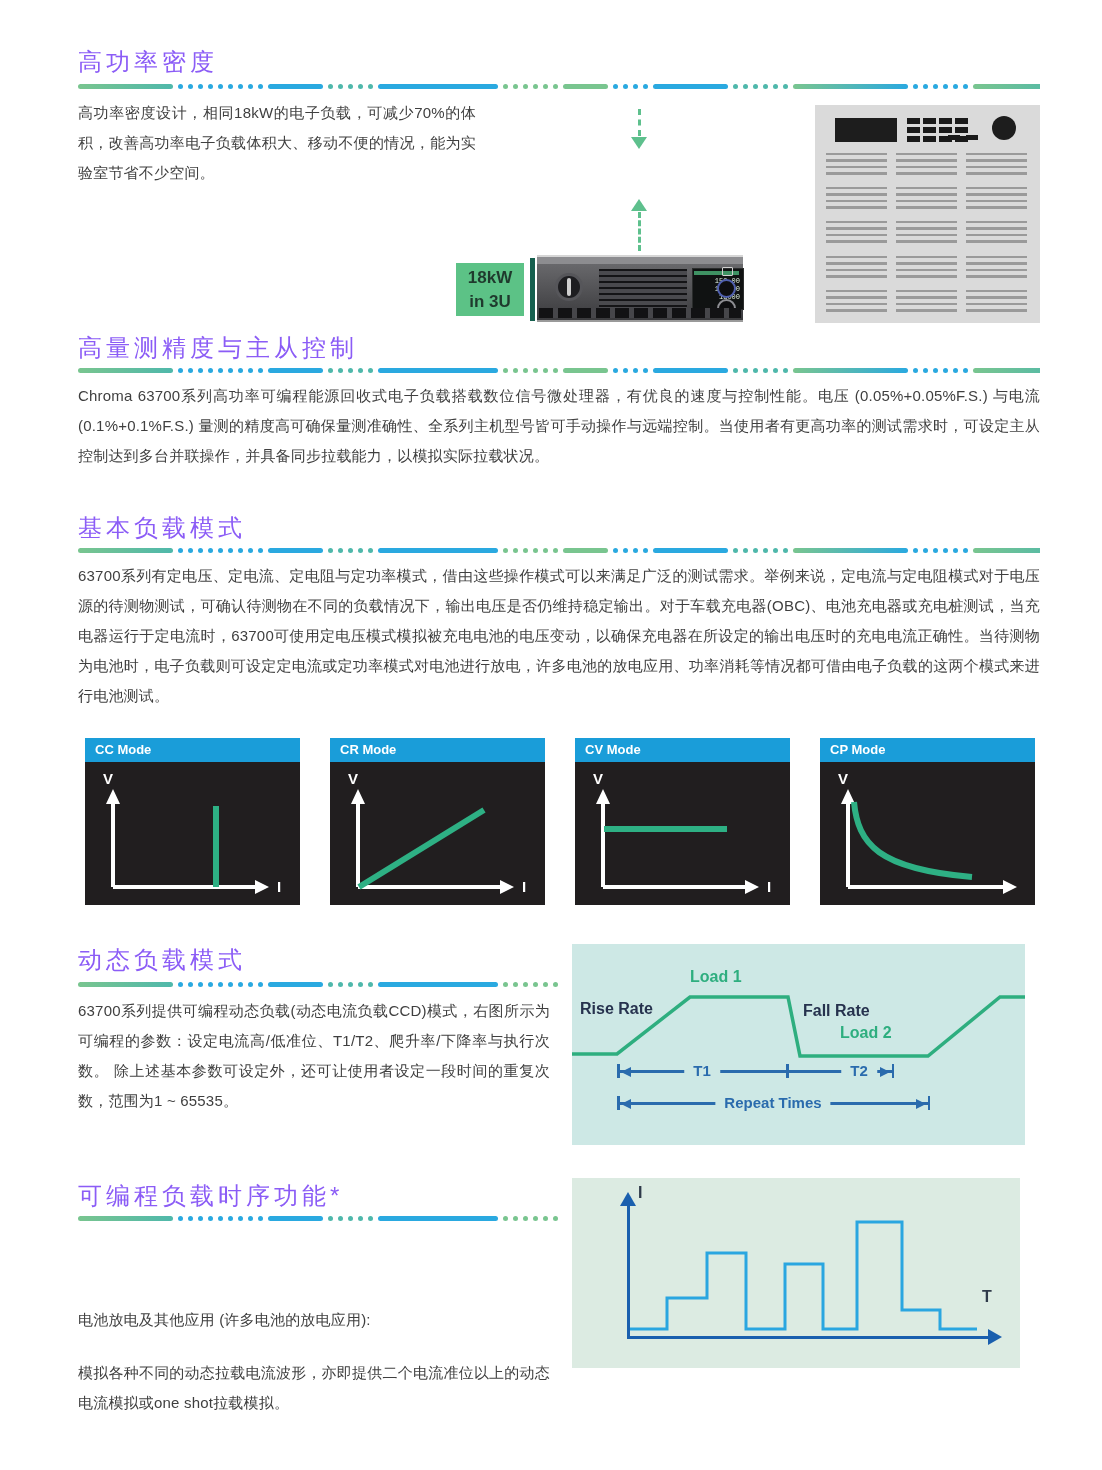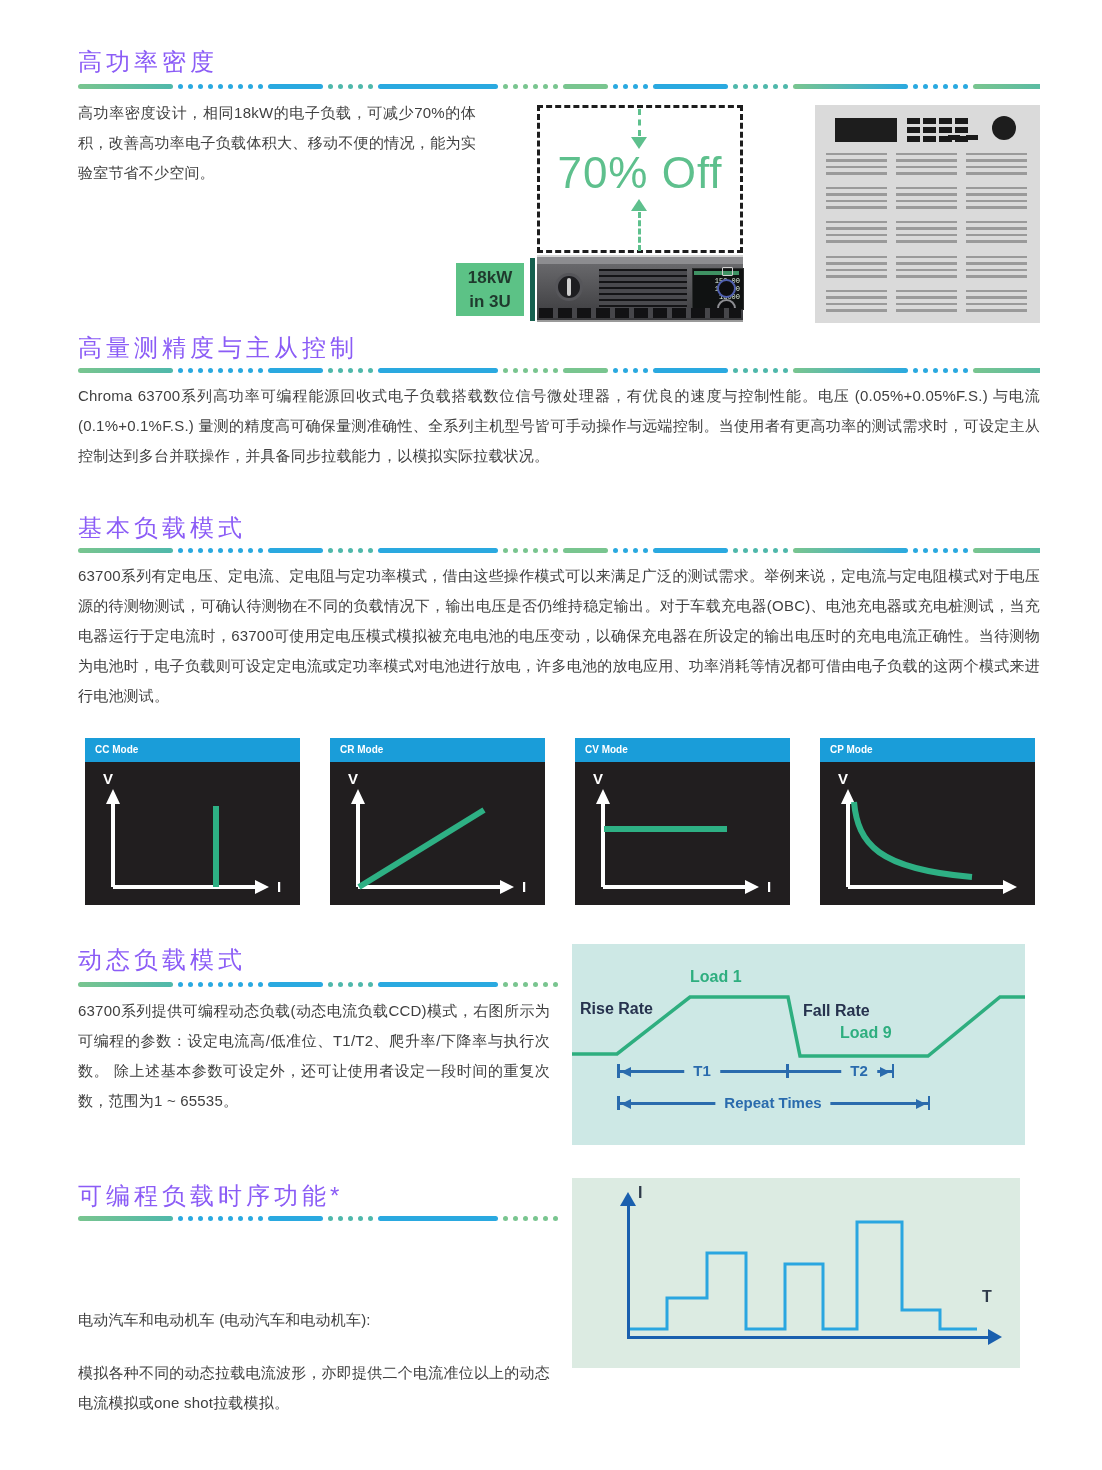--- a/index.html
+++ b/index.html
@@ -49,21 +49,21 @@
   .r-display{position:absolute;left:20px;top:13px;width:62px;height:24px;background:#1d1d1d;}
   .r-btns{position:absolute;left:92px;top:13px;display:grid;grid-template-columns:repeat(4,13px);grid-template-rows:repeat(3,6px);gap:3px;}
   .r-btn{background:#1a1a1a;}
   .r-dash{position:absolute;top:30px;width:12px;height:5px;background:#1a1a1a;}
   .r-knob{position:absolute;left:177px;top:11px;width:24px;height:24px;border-radius:50%;background:#1d1d1d;}
   .r-vents{position:absolute;left:11px;top:48px;width:201px;height:162px;display:grid;grid-template-columns:repeat(3,1fr);grid-template-rows:repeat(5,1fr);column-gap:9px;row-gap:9px;}
   .r-vcell{background:repeating-linear-gradient(180deg,#9a9a9a 0 2.5px,transparent 2.5px 6.5px);}
 
   
   .mode-panel{position:absolute;width:215px;top:738px;}
-  .mode-header{height:24px;background:#1a9dd9;color:#fff;font-weight:bold;font-size:10px;line-height:24px;padding-left:10px;box-sizing:border-box;}
+  .mode-header{height:24px;background:#1a9dd9;color:#fff;font-weight:bold;font-size:13px;line-height:24px;padding-left:10px;box-sizing:border-box;}
   .mode-body{height:143px;background:#211e1f;}
   .mode-body svg{display:block;width:215px;height:143px;}
   .ax{stroke:#fff;stroke-width:4;}
   .axf{fill:#fff;}
   .ax-lab{fill:#fff;font-size:15px;font-weight:bold;font-family:"Liberation Sans","DejaVu Sans",sans-serif;}
   .gline{stroke:#2eb084;stroke-width:6;fill:none;}
 
   
   .dyn-panel{background:#cde8e5;}
   .dyn-panel svg{position:absolute;left:0;top:0;}
@@ -133,23 +133,20 @@
       <span class="ddot" style="background: rgb(42, 169, 224);"></span>
       <span class="ddot" style="background: rgb(42, 169, 224);"></span>
       <span class="ddot" style="background: rgb(42, 169, 224);"></span>
       <span class="ddot" style="background: rgb(42, 169, 224);"></span>
       <span class="ddot" style="background: rgb(42, 169, 224);"></span>
       <span class="ddot" style="background: rgb(42, 169, 224);"></span>
       <span class="dseg" style="width: 95px; background: linear-gradient(90deg, rgb(121, 197, 143), rgb(79, 184, 171));"></span>
     </div>
   <div class="abs body-text" style="left:78px;top:98px;width:398px;">高功率密度设计，相同18kW的电子负载，可减少70%的体积，改善高功率电子负载体积大、移动不便的情况，能为实验室节省不少空间。</div>
 
-  <div class="abs dashed-box" style="left:537px;top:105px;width:206px;height:148px;">
-    <div class="off-label">70% Off</div>
-  </div>
   <div class="abs gdash" style="left:638px;top:109px;height:27px;"></div>
   <div class="abs tri g-down" style="left:631px;top:137px;"></div>
   <div class="abs tri g-up" style="left:631px;top:199px;"></div>
   <div class="abs gdash" style="left:638px;top:212px;height:39px;"></div>
 
   <div class="abs badge" style="left:456px;top:263px;width:68px;height:53px;">
     <div>18kW</div>
     <div>in 3U</div>
   </div>
   <div class="abs sliver" style="left:530px;top:258px;width:5px;height:63px;"></div>
@@ -392,21 +389,21 @@
     </div>
   <div class="abs body-text" style="left:78px;top:996px;width:472px;">63700系列提供可编程动态负载(动态电流负载CCD)模式，右图所示为可编程的参数：设定电流高/低准位、T1/T2、爬升率/下降率与执行次数。 除上述基本参数可设定外，还可让使用者设定一段时间的重复次数，范围为1 ~ 65535。</div>
 
   <div class="abs dyn-panel" style="left:572px;top:944px;width:453px;height:201px;">
     <svg width="453" height="201" viewBox="0 0 453 201">
       <polyline class="wave-g" points="0,110 45,110 118,53 216,53 228,112 356,112 428,53 453,53"></polyline>
     </svg>
     <span class="lab-navy" style="left:8px;top:56px;">Rise Rate</span>
     <span class="lab-green" style="left:118px;top:24px;">Load 1</span>
     <span class="lab-navy" style="left:231px;top:58px;">Fall Rate</span>
-    <span class="lab-green" style="left:268px;top:80px;">Load 9</span>
+    <span class="lab-green" style="left:268px;top:80px;">Load 2</span>
 
     <div class="dim" style="left:45px;top:120px;width:277px;">
       <div class="dim-line"></div>
       <div class="dim-tick" style="left:0;"></div>
       <div class="dim-tick" style="left:169px;"></div>
       <div class="dim-tick" style="right:0;"></div>
       <div class="dim-arrow left" style="left:4px;"></div>
       <div class="dim-arrow right" style="right:4px;"></div>
       <span class="dim-label" style="left:85px;">T1</span>
       <span class="dim-label" style="left:242px;">T2</span>
@@ -440,21 +437,21 @@
       <span class="ddot" style="background: rgb(79, 184, 171);"></span>
       <span class="ddot" style="background: rgb(79, 184, 171);"></span>
       <span class="dseg" style="width: 120px; background: linear-gradient(90deg, rgb(42, 169, 224), rgb(42, 169, 224));"></span>
       <span class="ddot" style="background: rgb(121, 197, 143);"></span>
       <span class="ddot" style="background: rgb(121, 197, 143);"></span>
       <span class="ddot" style="background: rgb(121, 197, 143);"></span>
       <span class="ddot" style="background: rgb(121, 197, 143);"></span>
       <span class="ddot" style="background: rgb(121, 197, 143);"></span>
       <span class="ddot" style="background: rgb(121, 197, 143);"></span>
     </div>
-  <div class="abs body-text" style="left:78px;top:1305px;width:472px;">电动汽车和电动机车 (电动汽车和电动机车):</div>
+  <div class="abs body-text" style="left:78px;top:1305px;width:472px;">电池放电及其他应用 (许多电池的放电应用):</div>
   <div class="abs body-text" style="left:78px;top:1358px;width:472px;">模拟各种不同的动态拉载电流波形，亦即提供二个电流准位以上的动态电流模拟或one shot拉载模拟。</div>
 
   <div class="abs seq-panel" style="left:572px;top:1178px;width:448px;height:190px;">
     <svg width="448" height="190" viewBox="0 0 448 190">
       <polyline class="wave-b" points="58,151 95,151 95,120 135,120 135,75 174,75 174,151 213,151 213,86 251,86 251,151 285,151 285,44 330,44 330,132 368,132 368,151 405,151"></polyline>
     </svg>
     <div class="seq-axis" style="left:55px;top:28px;width:3px;height:133px;"></div>
     <div class="abs tri n-up" style="left:48px;top:14px;"></div>
     <div class="seq-axis" style="left:55px;top:158px;width:363px;height:3px;"></div>
     <div class="abs tri n-right" style="left:416px;top:151px;"></div>

